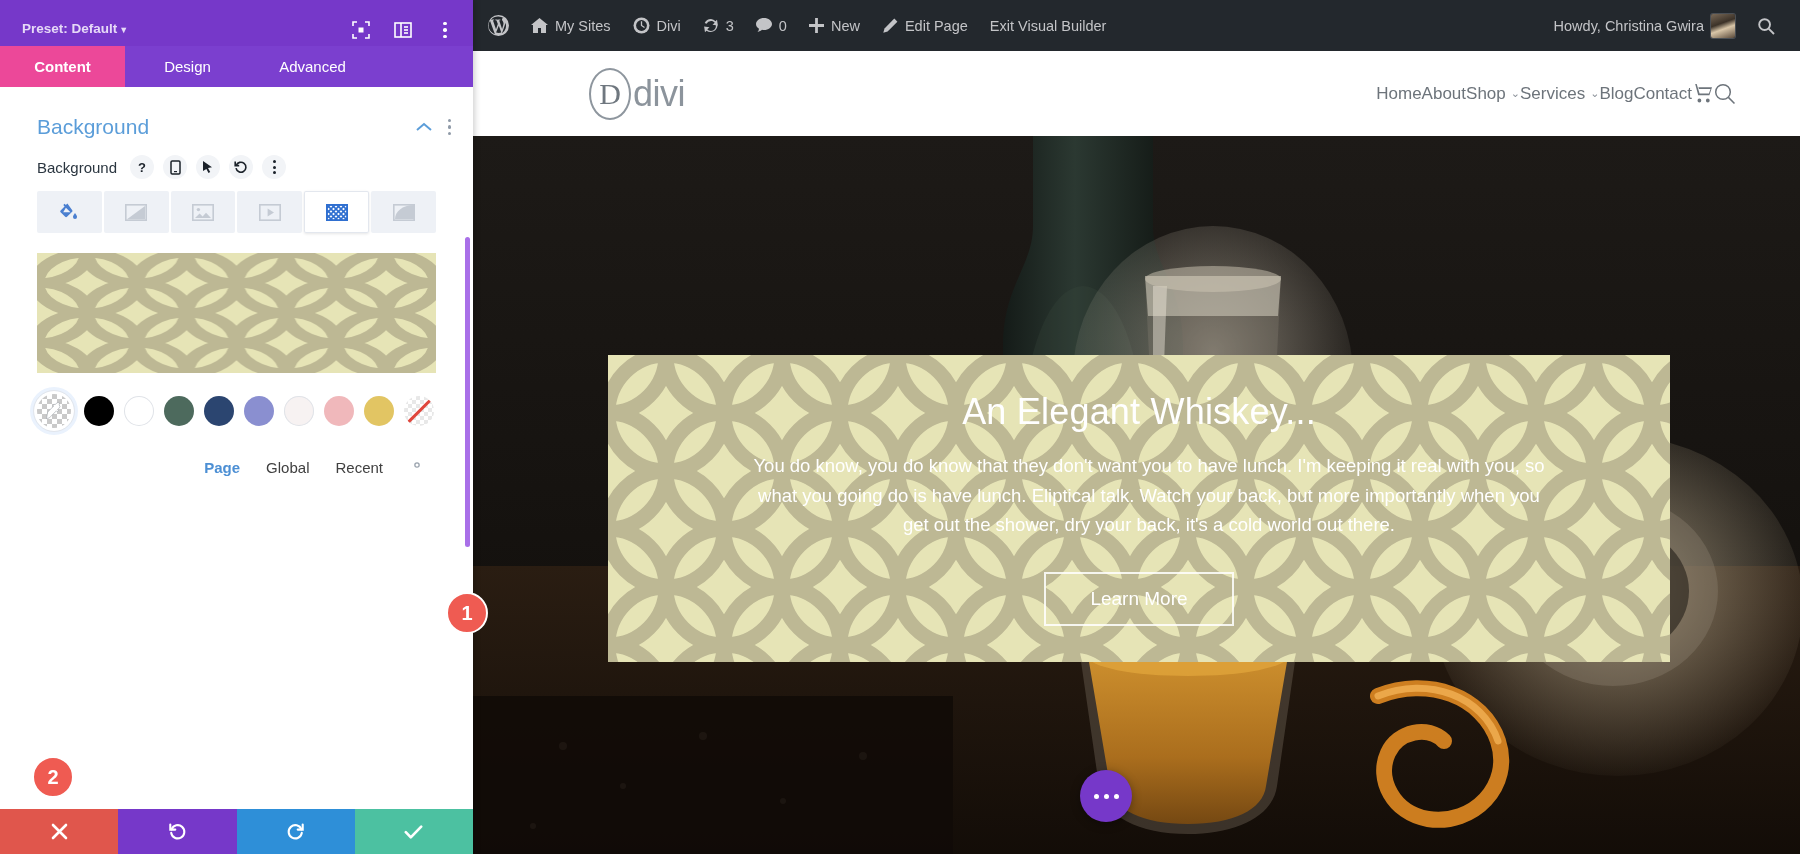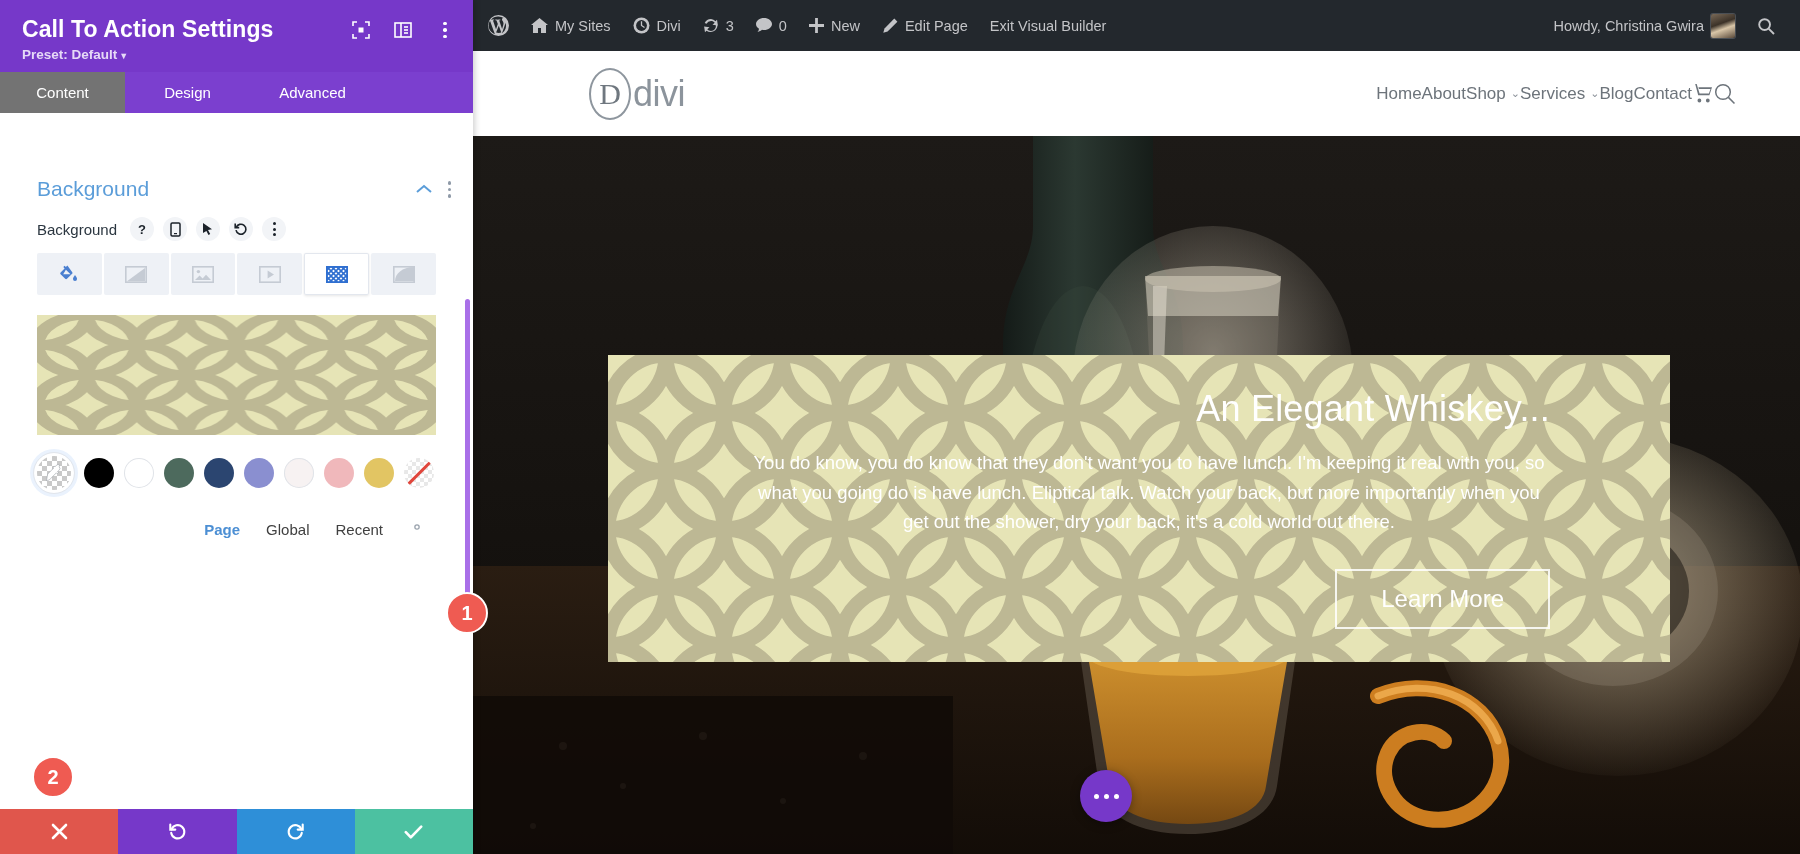--- a/index.html
+++ b/index.html
@@ -31,23 +31,23 @@
   .hdr-ico { width: 20px; height: 20px; color: #fff; display: flex; align-items: center; justify-content: center; cursor: pointer; }
   .hdr-ico svg { display: block; }
   .dots-v { display: flex; flex-direction: column; gap: 3px; align-items: center; }
   .dots-v i { width: 3.5px; height: 3.5px; border-radius: 50%; background: #fff; display: block; }
 
   .panel-tabs { display: flex; background: #7b3fcf; }
   .panel-tab {
     flex: 0 0 auto; padding: 12px 0; text-align: center; width: 125px;
     color: #fff; font-size: 15px; cursor: pointer; background: #7b3fcf;
   }
-  .panel-tab.active { background: #737373; font-weight: normal; }
-
-  .panel-body { flex: 1; overflow: hidden; position: relative; background: #fff; margin-top: 36px; }
+  .panel-tab.active { background: #ec4899; font-weight: bold; }
+
+  .panel-body { flex: 1; overflow: hidden; position: relative; background: #fff; }
   .panel-scroll { padding: 0 0 10px 0; position: relative; }
 
   .scrollbar {
     position: absolute; right: 3px; top: 150px; width: 5px; height: 310px;
     background: #a970e8; border-radius: 3px; z-index: 5;
   }
 
   .toggle-head {
     display: flex; align-items: center; padding: 28px 22px 16px 37px;
   }
@@ -175,47 +175,46 @@
   .hero { position: relative; height: 730px; background: #14110e; overflow: hidden; }
   .hero-photo { position: absolute; inset: 0; }
 
   .cta-module {
     position: absolute; left: 135px; top: 219px; width: 1062px; height: 307px;
     background-color: #e6e4b6; overflow: hidden;
   }
   .cta-pattern { position: absolute; inset: 0; width: 100%; height: 100%; }
   .cta-inner {
     position: relative; z-index: 2; height: 100%;
-    display: flex; flex-direction: column; align-items: flex-end; justify-content: center;
+    display: flex; flex-direction: column; align-items: center; justify-content: center;
     padding: 0 120px; text-align: center;
   }
   .cta-title { color: #fff; font-size: 36px; font-weight: 300; margin-bottom: 18px; letter-spacing: .2px; }
   .cta-text { color: #fff; font-size: 18.5px; line-height: 1.62; max-width: 930px; font-weight: 300; margin-left: 20px; }
   .cta-btn {
     margin-top: 32px; border: 2px solid rgba(255,255,255,.85); color: #fff;
-    padding: 14px 44px; font-size: 24px; font-weight: 300; cursor: pointer; background: transparent;
+    padding: 14px 44px; font-size: 19px; font-weight: 300; cursor: pointer; background: transparent;
   }
 
   .fab {
     position: absolute; left: 607px; bottom: 44px; width: 52px; height: 52px;
     border-radius: 50%; background: #7638c9; display: flex; align-items: center;
     justify-content: center; gap: 5px; cursor: pointer; box-shadow: 0 2px 10px rgba(0,0,0,.35);
     z-index: 10;
   }
   .fab i { width: 5px; height: 5px; border-radius: 50%; background: #fff; display: block; }
 </style>
 </head>
 <body>
 
 <div id="root">
 
   <div id="settings-panel">
 
     <div class="panel-header">
-      <div class="panel-title">Call To Action Settings</div>
       <div class="panel-preset">
         <span>Preset: Default</span><span class="caret">▼</span>
       </div>
       <div class="panel-header-icons">
         <span class="hdr-ico">
           <svg width="18" height="18" viewBox="0 0 18 18" fill="none" stroke="#fff" stroke-width="1.6">
             <path d="M1 5V1h4M13 1h4v4M17 13v4h-4M5 17H1v-4"></path>
               <rect x="6.5" y="6.5" width="5" height="5" fill="#fff" stroke="none"></rect>
           </svg>
         </span>

